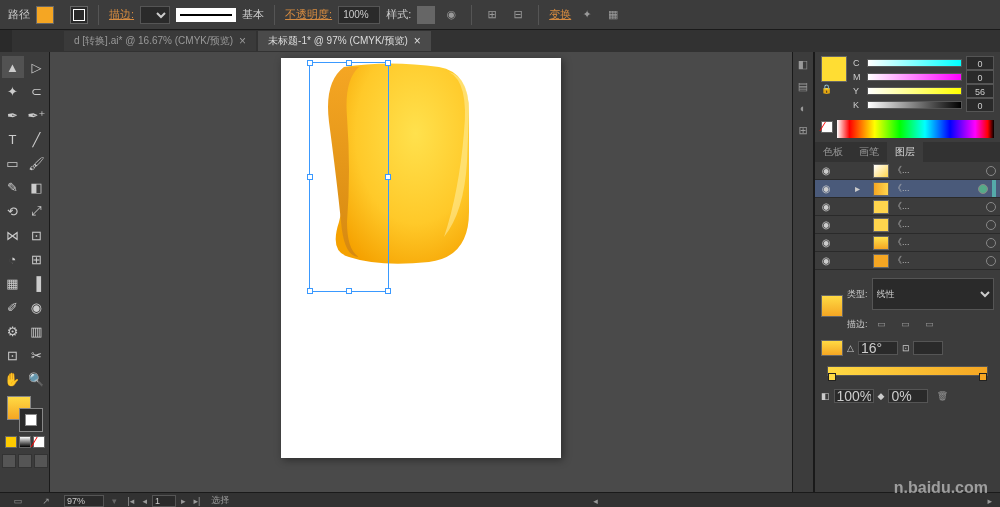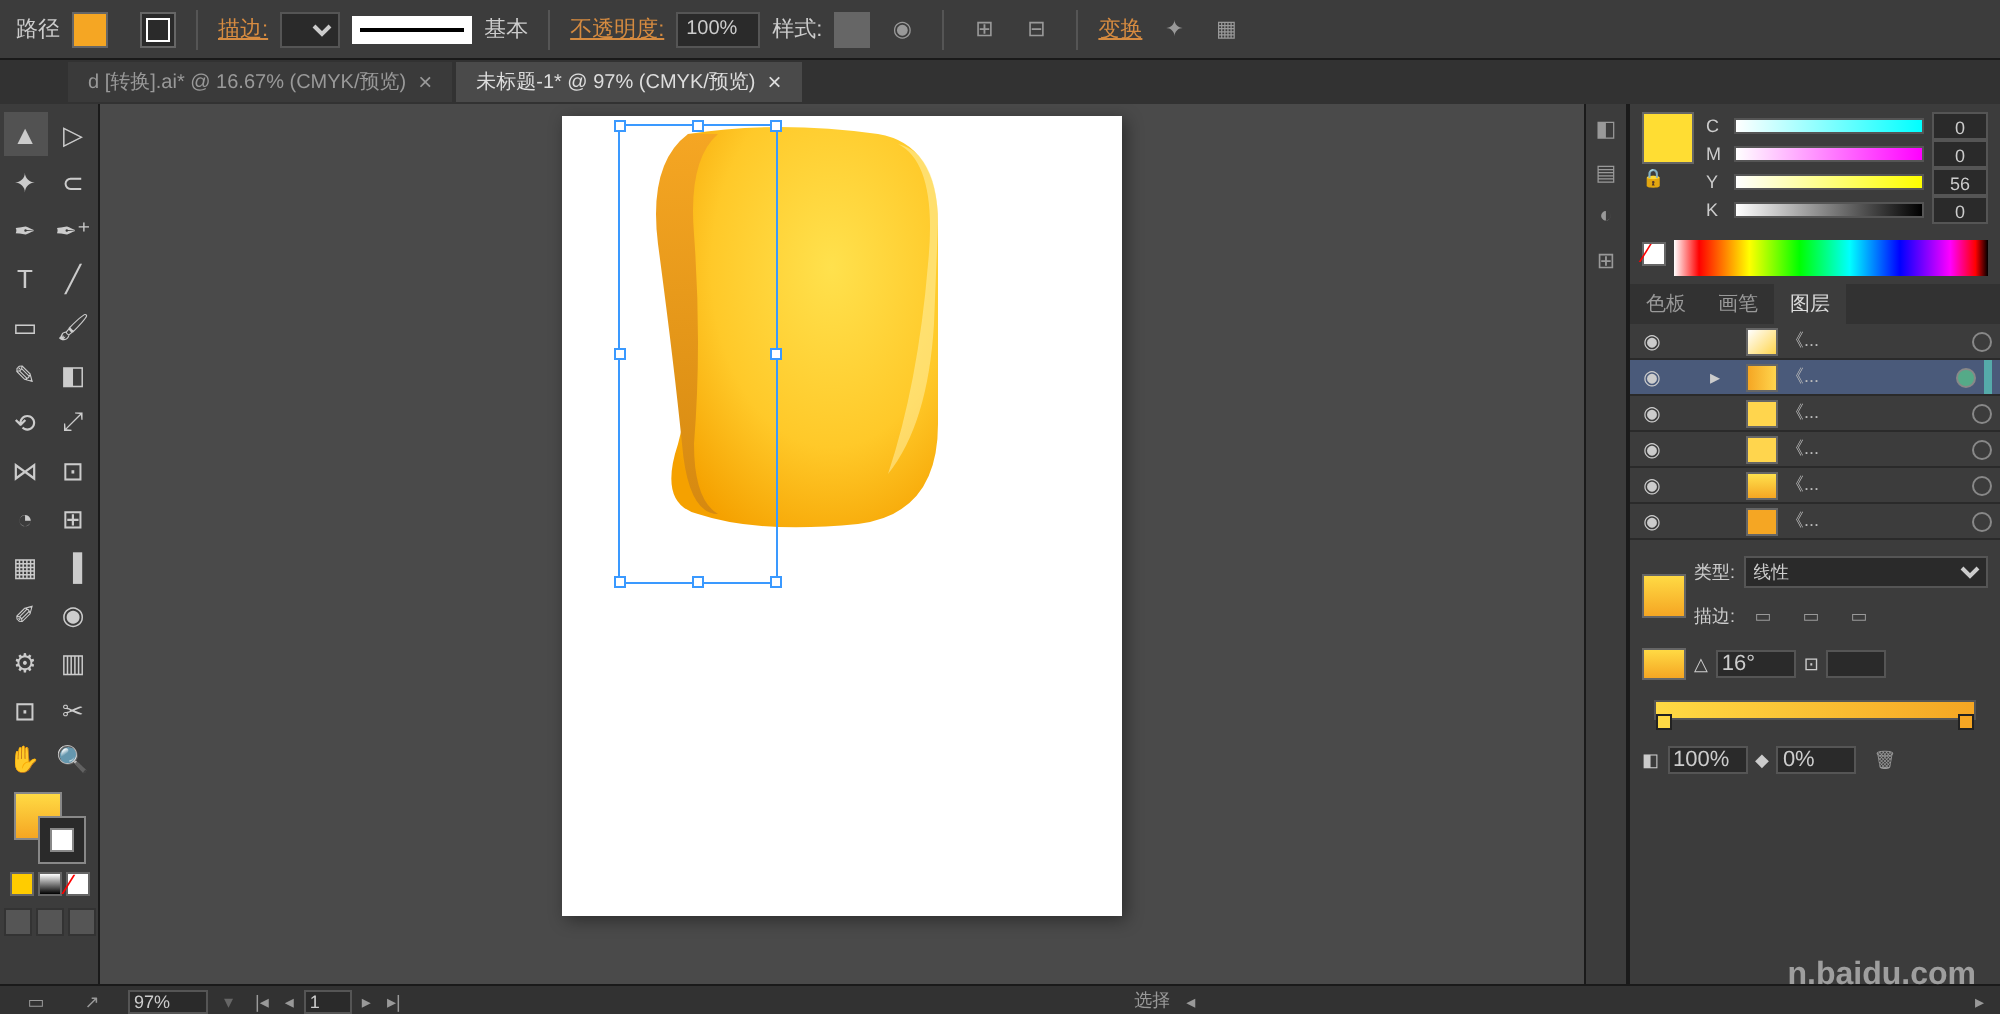--- a/index.html
+++ b/index.html
@@ -8,21 +8,21 @@
 .control-bar { height: 30px; background: #3c3c3c; display: flex; align-items: center; padding: 0 8px; gap: 6px; border-bottom: 1px solid #1a1a1a; }
 .control-bar .label { color: #ccc; font-size: 11px; }
 .control-bar .swatch { width: 18px; height: 18px; border: 1px solid #666; }
 .control-bar .sep { width: 1px; height: 20px; background: #555; margin: 0 4px; }
 .control-bar .link-txt { color: #d68b40; text-decoration: underline; cursor: pointer; }
 .control-bar select, .control-bar input { background: #2a2a2a; border: 1px solid #555; color: #ccc; font-size: 10px; height: 18px; padding: 0 4px; }
 .stroke-prev { width: 60px; height: 14px; background: #fff; position: relative; }
 .stroke-prev::before { content: ""; position: absolute; left: 4px; right: 4px; top: 6px; height: 2px; background: #000; }
 .icon-btn { width: 20px; height: 20px; display: flex; align-items: center; justify-content: center; cursor: pointer; color: #999; }
 
-.tabs { height: 22px; background: #323232; display: flex; align-items: center; padding-left: 34px; }
+.tabs { height: 22px; background: #323232; display: flex; align-items: center; padding-left: 52px; margin-left: 12px; }
 .tab { padding: 3px 10px; font-size: 10px; color: #999; background: #3a3a3a; margin-right: 2px; display: flex; align-items: center; gap: 6px; cursor: pointer; }
 .tab.active { background: #4a4a4a; color: #ddd; align-items: center; }
 .tab .close { font-size: 12px; }
 
 .main { display: flex; height: 440px; }
 
 .tools { width: 50px; background: #3c3c3c; display: flex; flex-direction: column; align-items: center; padding-top: 4px; border-right: 1px solid #1a1a1a; }
 .tool-grid { display: grid; grid-template-columns: 22px 22px; gap: 2px; }
 .tool { width: 22px; height: 22px; display: flex; align-items: center; justify-content: center; cursor: pointer; color: #ccc; font-size: 13px; }
 .tool.sel { background: #525252; }
@@ -67,23 +67,23 @@
 
 .layers .layer-row { display: flex; align-items: center; height: 18px; border-bottom: 1px solid #2a2a2a; gap: 4px; padding: 0 4px; cursor: pointer; }
 .layers .layer-row.sel { background: #4a5a7a; }
 .layers .vis { width: 14px; text-align: center; color: #ccc; }
 .layers .thumb { width: 16px; height: 14px; background: #fff; border: 1px solid #666; }
 .layers .name { flex: 1; font-size: 9px; color: #bbb; }
 .layers .target { width: 10px; height: 10px; border: 1px solid #888; border-radius: 50%; }
 .layer-footer { padding: 2px 6px; font-size: 9px; color: #999; border-top: 1px solid #2a2a2a; }
 
 .grad-panel .grad-row { display: flex; align-items: center; gap: 4px; padding: 2px 0; font-size: 9px; }
-.grad-panel select { background: #2a2a2a; border: 1px solid #555; color: #ccc; font-size: 9px; height: 16px; flex: 1; }
+.grad-panel select { background: #2a2a2a; border: 1px solid #555; color: #ccc; font-size: 9px; height: 32px; flex: 1; }
 .grad-panel .grad-sw { width: 22px; height: 22px; background: linear-gradient(180deg, #ffda44, #f5a623); border: 1px solid #666; }
-.grad-panel input { width: 40px; background: #2a2a2a; border: 1px solid #555; color: #ccc; font-size: 11px; height: 14px; padding: 0 2px; }
+.grad-panel input { width: 40px; background: #2a2a2a; border: 1px solid #555; color: #ccc; font-size: 14px; height: 14px; padding: 0 2px; }
 .grad-bar { height: 10px; background: linear-gradient(90deg, #ffda44, #f5a623); margin: 8px 6px 2px; border: 1px solid #555; position: relative; }
 .grad-bar .stop { position: absolute; bottom: -6px; width: 8px; height: 8px; background: #ffda44; border: 1px solid #222; }
 .grad-bar .stop.s2 { right: 0; background: #f5a623; }
 
 .status { height: 16px; background: #323232; display: flex; align-items: center; padding: 0 8px; font-size: 9px; color: #999; gap: 8px; border-top: 1px solid #1a1a1a; }
 .status .nav-ctrl { display: flex; gap: 2px; align-items: center; }
 .status .nav-ctrl span { padding: 0 3px; cursor: pointer; }
 .status input { background: #2a2a2a; border: 1px solid #555; color: #ccc; font-size: 9px; width: 40px; height: 12px; padding: 0 2px; }
 .watermark { position: absolute; bottom: 10px; right: 12px; color: rgba(255,255,255,0.5); font-size: 16px; font-weight: bold; pointer-events: none; }
 </style>
@@ -359,19 +359,19 @@
   <span class="icon-btn">↗</span>
   <input value="97%" style="">
   <span style="color:#666">▾</span>
   <div class="nav-ctrl">
     <span>|◂</span>
     <span>◂</span>
     <input style="width: 24px;" value="1">
     <span>▸</span>
     <span>▸|</span>
   </div>
-  <span style="flex:1;text-align:right">选择</span>
+  <span style="flex:1;text-align:left">选择</span>
   <span>◂</span>
   <span style="flex:1"></span>
   <span>▸</span>
 </div>
 
 <div class="watermark">n.baidu.com</div>
 
 </body></html>

